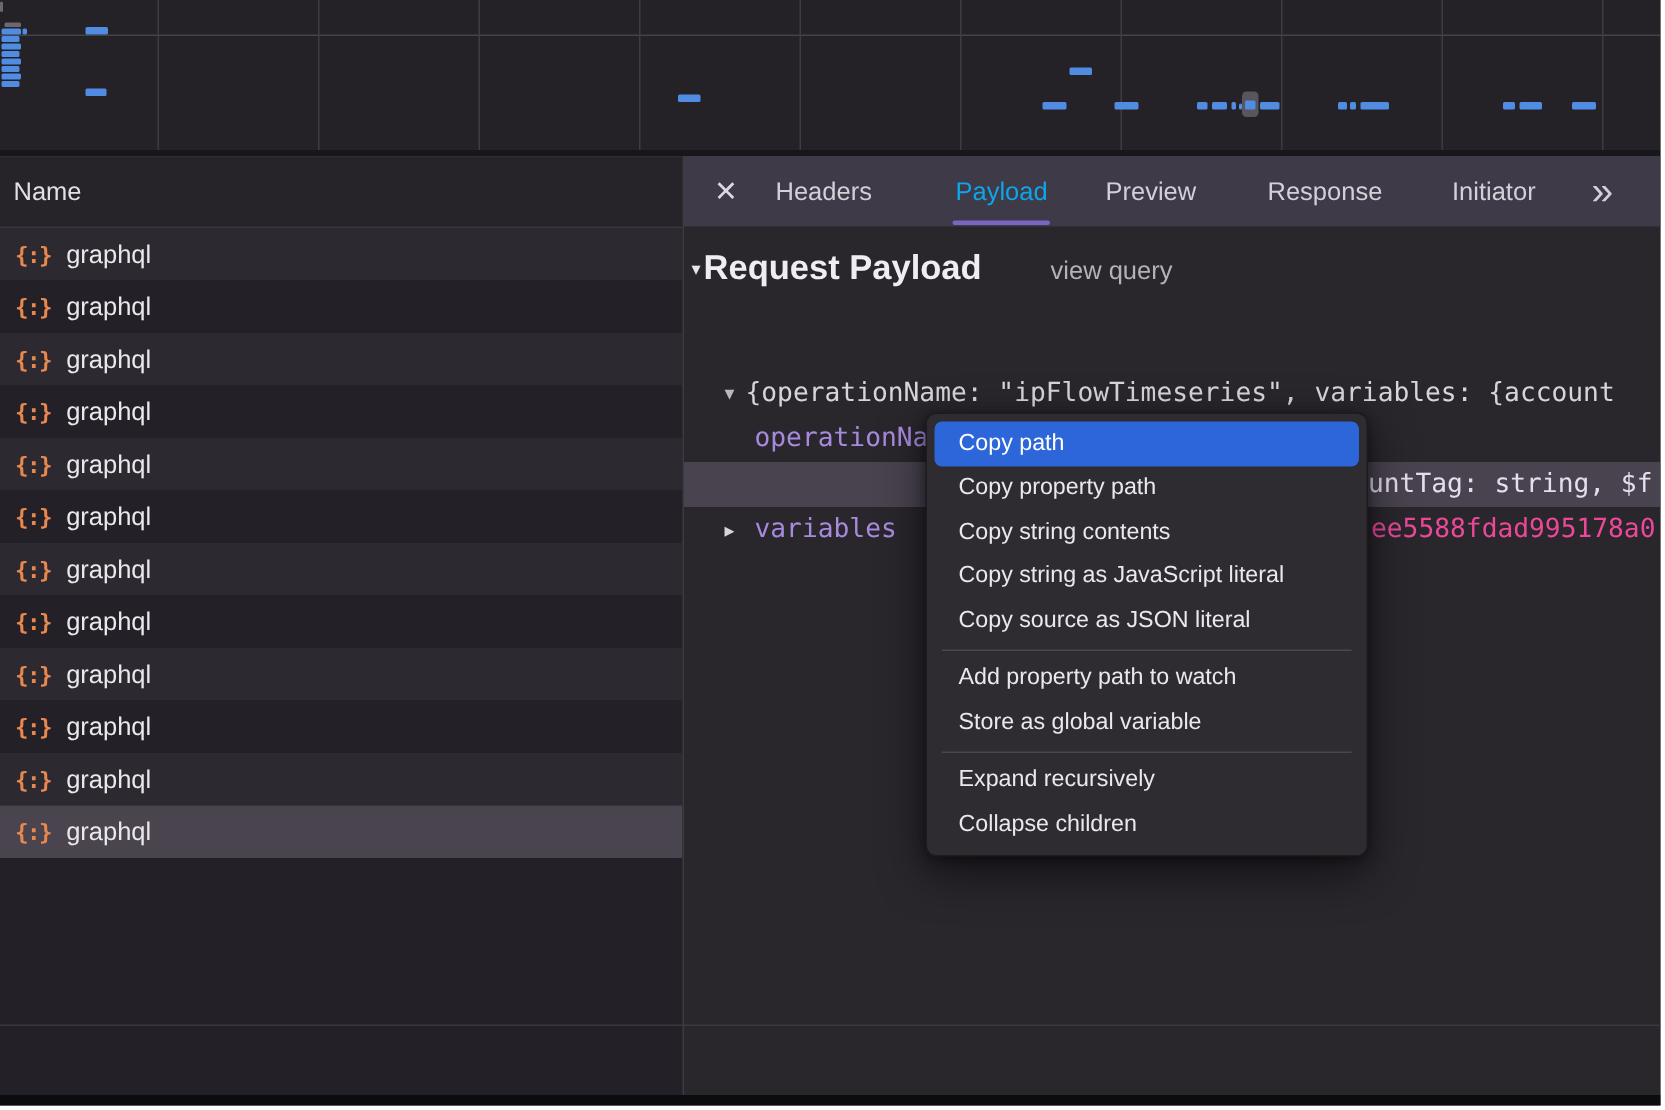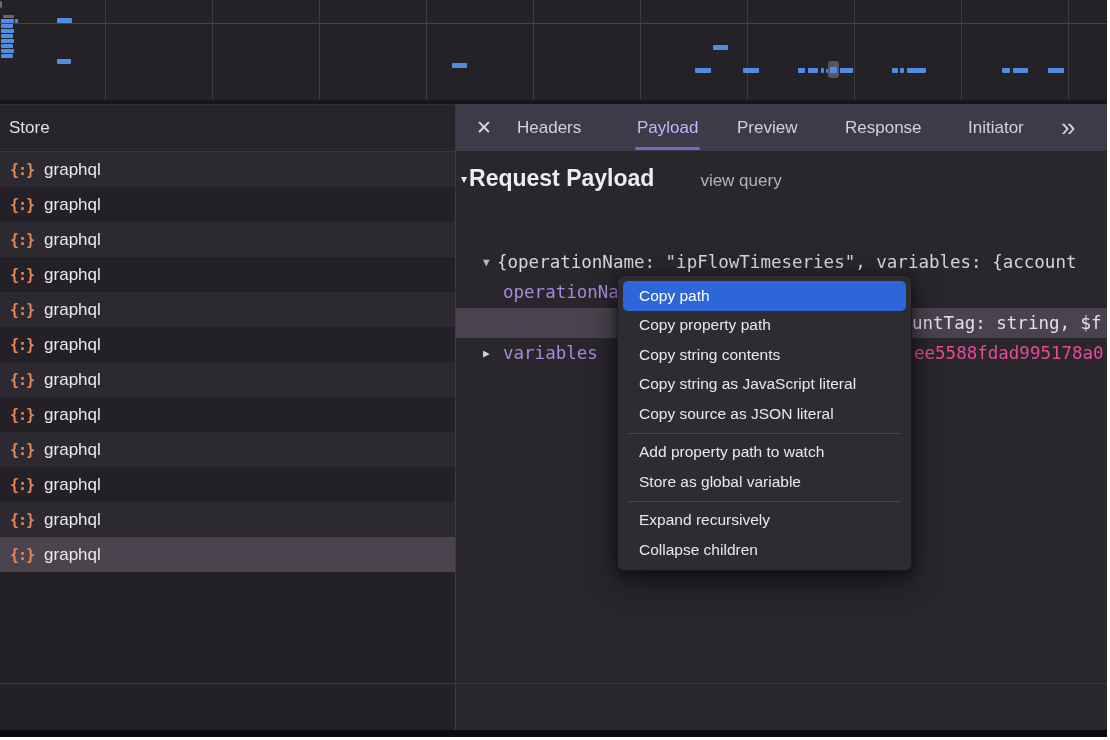--- a/index.html
+++ b/index.html
@@ -29,21 +29,21 @@
   #req-rows .req-row:nth-child(even){background:#232127;}
   #req-rows .req-row.selected{background:#49444e;}
   .ric{font-family:"DejaVu Sans Mono",monospace;color:#e8884f;font-size:15px;font-weight:bold;
        margin:0 10px 0 10px;letter-spacing:-1px;}
 
   
   .tabbar{position:relative;height:47px;background:#3e3a48;}
   .close-x{position:absolute;left:20px;top:0;height:47px;display:flex;align-items:center;
            font-size:19px;color:#dbd8e0;cursor:pointer;}
   .tab{position:absolute;top:0;height:47px;display:flex;align-items:center;font-size:17px;color:#d3d0d8;cursor:pointer;text-align:center;}
-  .tab.selected{color:#c4b5fd;}
+  .tab.selected{color:#0ea5e9;}
   .tab.selected::after{content:"";position:absolute;left:-2px;right:-2px;bottom:1px;height:3px;
                        background:#7b66c4;border-radius:2px;}
   .more-tabs{position:absolute;left:605px;top:0;height:47px;display:flex;align-items:center;
              font-size:26px;color:#d3d0d8;cursor:pointer;}
 
   
   .payload{position:absolute;left:0;top:47px;width:651px;height:586px;font-family:"DejaVu Sans Mono",monospace;}
   .sect{position:absolute;left:5px;top:14px;display:flex;align-items:baseline;
         font-family:"Liberation Sans",sans-serif;}
   .sect .tri{color:#e8e6eb;font-size:12px;margin-right:2px;align-self:center;}
@@ -116,21 +116,21 @@
         <div class="ov-bar" style="left: 900px; top: 68px; width: 4px; height: 5px; background: rgb(79, 140, 226);"></div>
         <div class="ov-bar" style="left: 907px; top: 68px; width: 19px; height: 5px; background: rgb(79, 140, 226);"></div>
         <div class="ov-bar" style="left: 1002px; top: 68px; width: 8px; height: 5px; background: rgb(79, 140, 226);"></div>
         <div class="ov-bar" style="left: 1013px; top: 68px; width: 15px; height: 5px; background: rgb(79, 140, 226);"></div>
         <div class="ov-bar" style="left: 1048px; top: 68px; width: 16px; height: 5px; background: rgb(79, 140, 226);"></div>
       </div>
     <div class="ov-strip"></div>
 
     <div class="left-panel">
       <div class="left-header">
-        <span>Store</span>
+        <span>Name</span>
       </div>
       <div id="req-rows">
           <div class="req-row">
             <span class="ric">{:}</span>
             <span>graphql</span>
           </div>
           <div class="req-row">
             <span class="ric">{:}</span>
             <span>graphql</span>
           </div>

